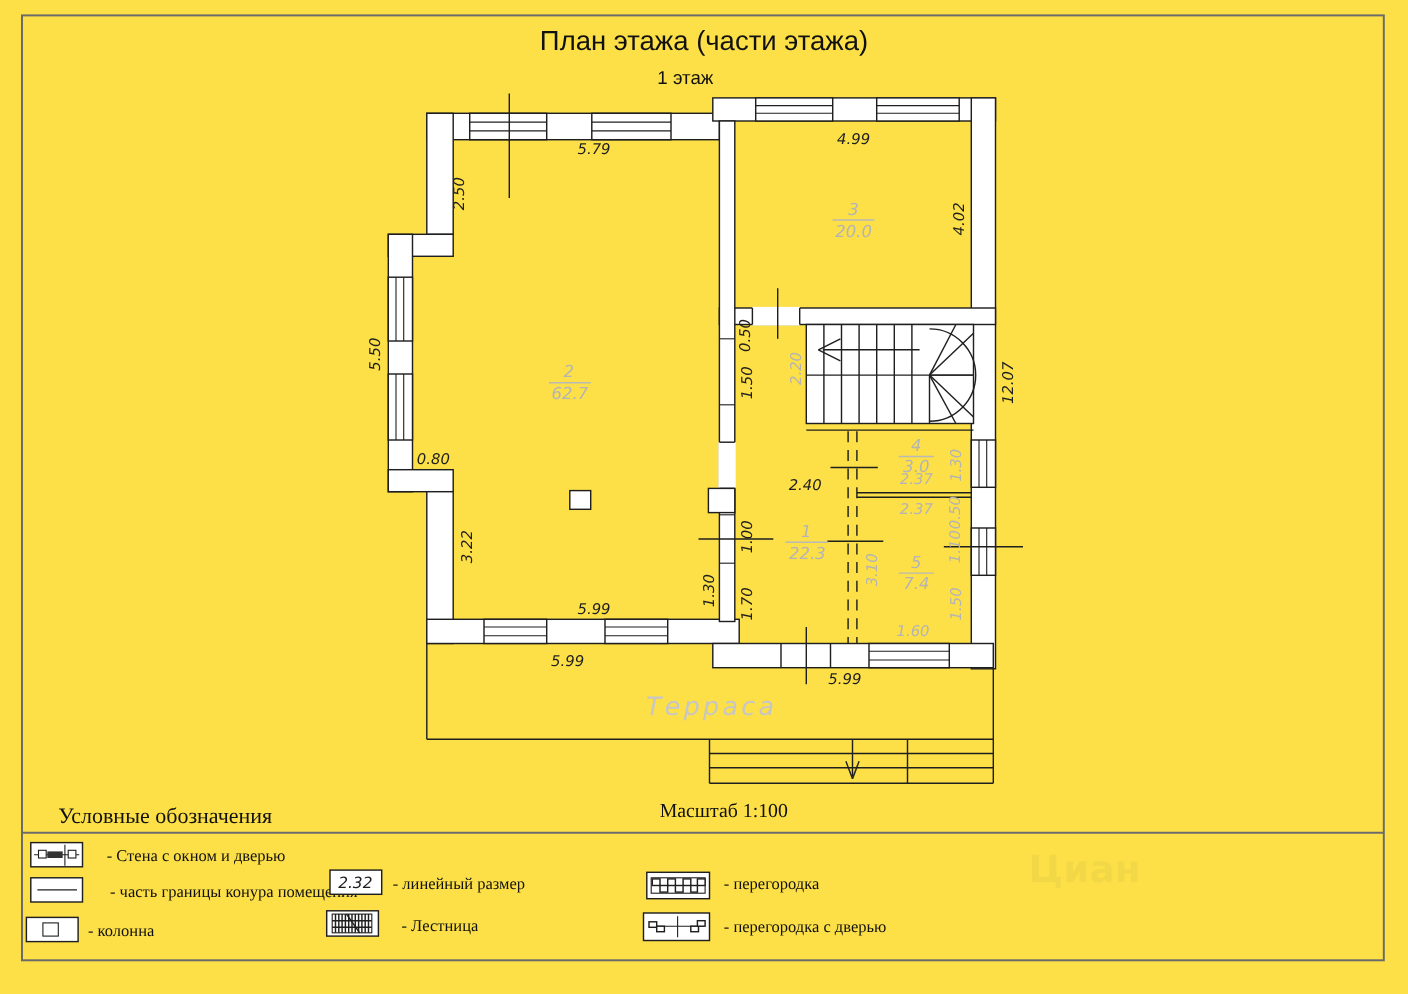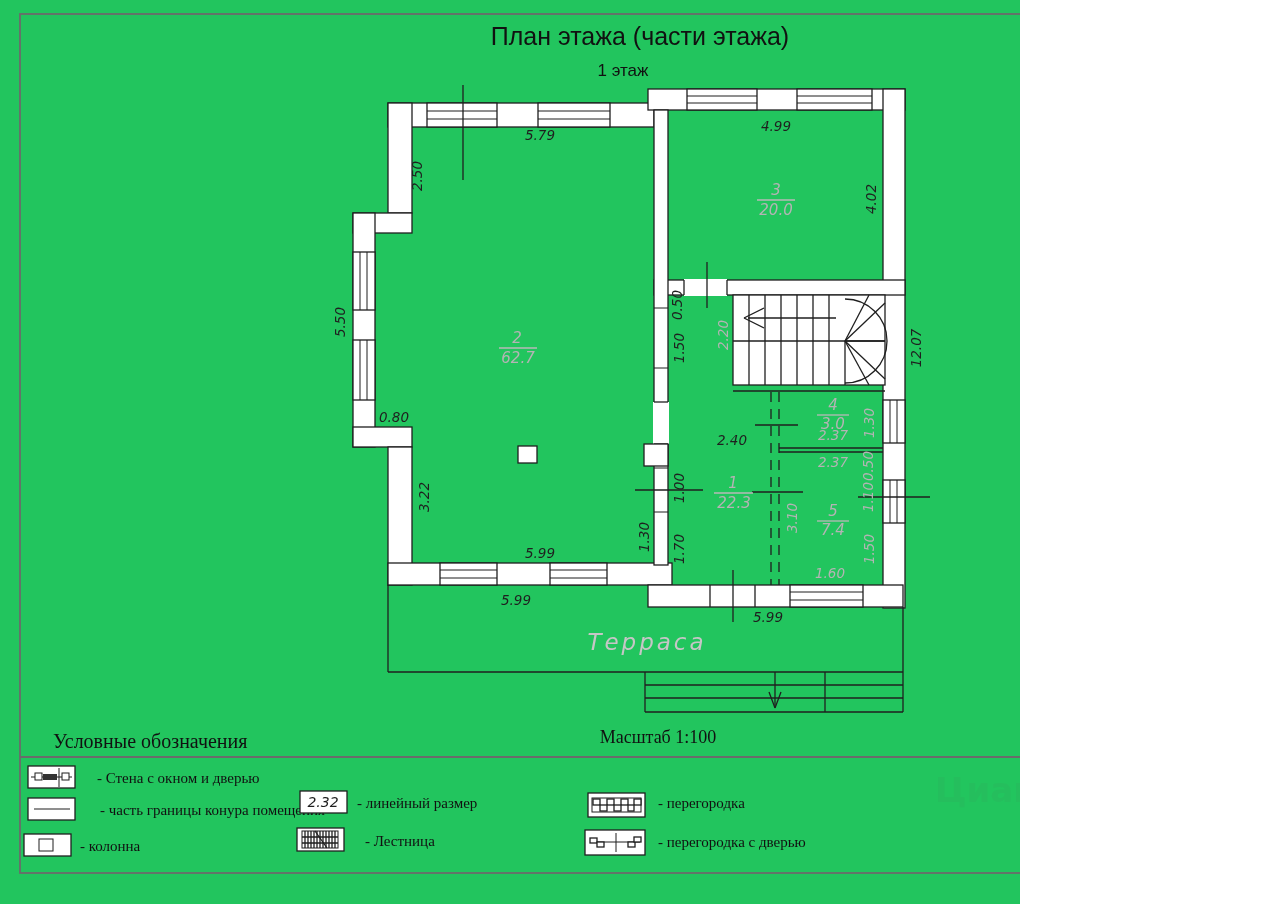--- a/index.html
+++ b/index.html
@@ -1,16 +1,16 @@
 <!DOCTYPE html>
 <html><head>
 <meta charset="utf-8">
 <style>
   html,body{margin:0;padding:0;background:#fff;}
-  .sheet{position:relative;width:1020px;height:904px;background:#22c55e;overflow:hidden;}
+  .sheet{position:relative;width:1280px;height:904px;background:#fde047;overflow:hidden;}
   svg{display:block;}
   svg line, svg path, svg polyline{stroke:#1f1f1f;stroke-width:1.3;fill:none;}
   svg rect{stroke:#1f1f1f;stroke-width:1.3;fill:#fff;}
   .thinl{stroke-width:1;}
   .grayl{stroke:#b9b9b9;stroke-width:1.3;}
   .frame{stroke:#6b6b6b;stroke-width:1.8;fill:none;}
   .filled{fill:#333;stroke:none;}
   .dim{font:italic 13.5px "DejaVu Sans",sans-serif;fill:#1f1f1f;text-anchor:middle;}
   .dimg{fill:#b4b4b4;}
   .rlab{font:italic 15px "DejaVu Sans",sans-serif;fill:#b4b4b4;text-anchor:middle;}

